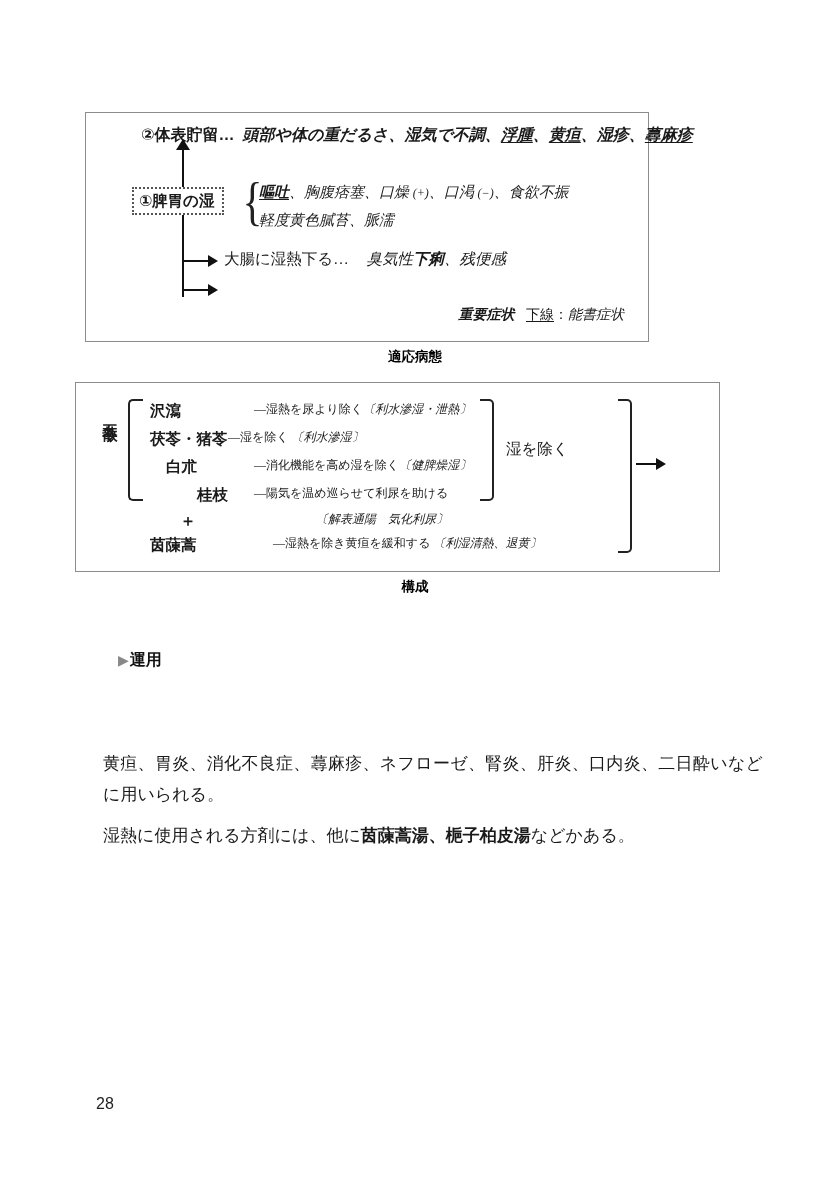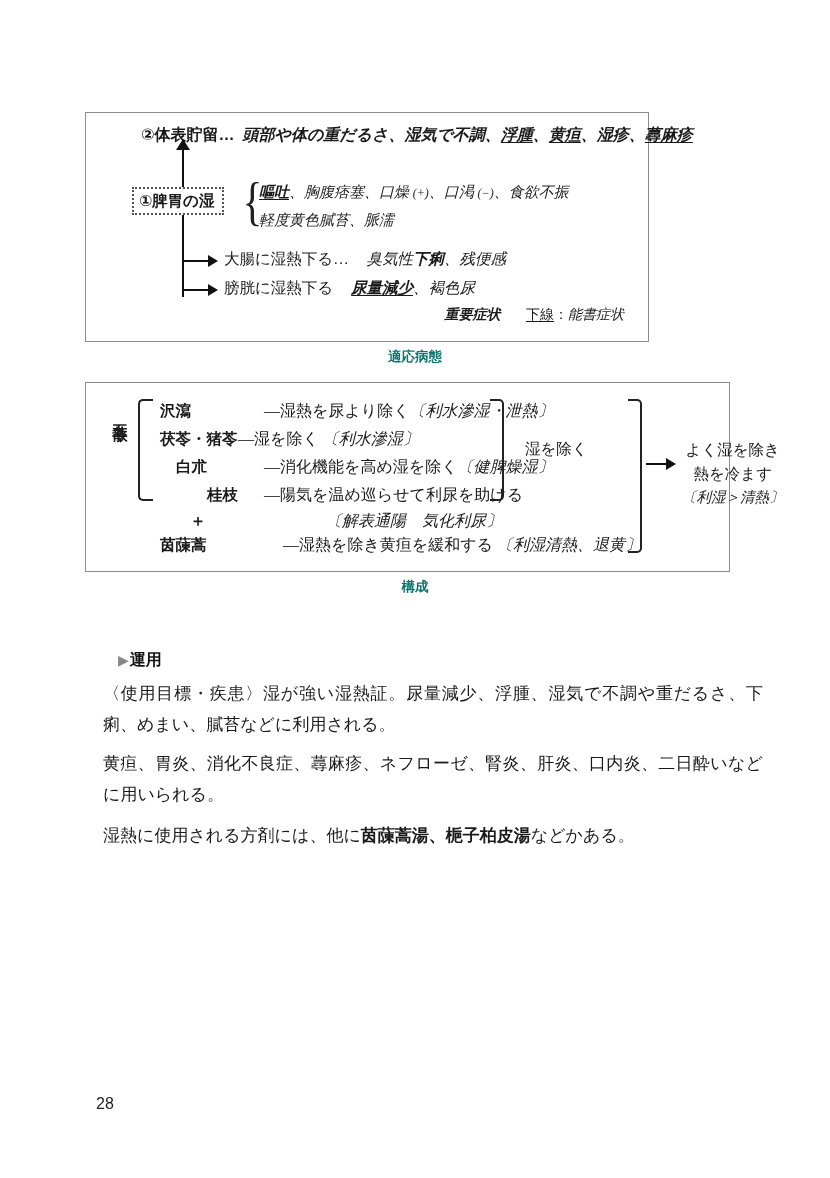--- a/index.html
+++ b/index.html
@@ -27,21 +27,21 @@
     background: #fff;
     box-sizing: border-box;
   }
   .caption {
     position: absolute;
     width: 100%;
     text-align: center;
     font-family: "Liberation Sans", "DejaVu Sans", sans-serif;
     font-weight: bold;
     font-size: 13.5px;
-    color: #0f766e;
+    color: #000000;
   }
 
   
   #box1 { left: 85px; top: 112px; width: 564px; height: 230px; }
 
   .line-top {
     position: absolute;
     left: 55px;
     top: 12px;
     white-space: nowrap;
@@ -142,21 +142,21 @@
 
   .legend {
     position: absolute;
     right: 24px;
     top: 193px;
     white-space: nowrap;
     font-size: 14px;
   }
 
   
-  #box2 { left: 85px; top: 382px; width: 645px; height: 190px; text-align: center; }
+  #box2 { left: 75px; top: 382px; width: 645px; height: 190px; }
 
   .vertlabel {
     position: absolute;
     left: 27px;
     top: 30px;
     writing-mode: vertical-rl;
     font-family: "Liberation Sans","DejaVu Sans",sans-serif;
     font-weight: bold;
     font-size: 15px;
     letter-spacing: 1px;
@@ -180,21 +180,21 @@
     position: absolute;
     left: 74px;
     font-family: "Liberation Sans","DejaVu Sans",sans-serif;
     font-weight: bold;
     font-size: 15.5px;
     white-space: nowrap;
   }
   .hdesc {
     position: absolute;
     left: 178px;
-    font-size: 16px;
+    font-size: 12px;
     white-space: nowrap;
   }
   .hdesc .paren { font-style: italic; }
 
   .h1 { top: 18px; }
   .h2 { top: 46px; }
   .h3 { top: 74px; margin-left: 16px; }
   .h4 { top: 102px; margin-left: 47px; }
   .hplus { top: 128px; left: 104px; font-size: 16px; }
   .h5 { top: 152px; }
@@ -229,21 +229,20 @@
     border-top: 2px solid #222;
     border-bottom: 2px solid #222;
     border-radius: 0 5px 5px 0;
   }
   .midlabel {
     position: absolute;
     left: 430px;
     top: 56px;
     font-size: 15.5px;
     white-space: nowrap;
-    margin-left: 9px;
   }
   .arrow-right2 {
     position: absolute;
     left: 560px;
     top: 80px;
     width: 22px;
     height: 2px;
     background: #111;
   }
   .arrow-right2-head {
@@ -330,28 +329,24 @@
 
     <div class="branch b1"></div>
     <div class="branch-head b1h"></div>
     <div class="row-lower rl1">
       <span>大腸に湿熱下る…</span>
       <span class="ital" style="margin-left:14px;">臭気性<span class="bolditalic">下痢</span>、残便感</span>
     </div>
 
     <div class="branch b2"></div>
     <div class="branch-head b2h"></div>
-    <div class="row-lower rl2">
-      <span>膀胱に湿熱下る</span>
-      <span class="ital" style="margin-left:14px;"><span class="bolditalic ul">尿量減少</span>、褐色尿</span>
-    </div>
 
     <div class="legend">
       <span class="bolditalic">重要症状</span>
-      <span class="ul" style="margin-left:22px;">下線</span><span>：</span><span class="ital">能書症状</span>
+      <span class="ul" style="margin-left:8px;">下線</span><span>：</span><span class="ital">能書症状</span>
     </div>
   </div>
   <div class="caption cap1">適応病態</div>
 
   <div class="figbox" id="box2">
 
     <div class="vertlabel">五苓散</div>
     <div class="lbracket"></div>
 
     <div class="herb h1">沢瀉</div>
@@ -372,33 +367,27 @@
     <div class="herb h5">茵蔯蒿</div>
     <div class="hdesc d6"><span>―湿熱を除き黄疸を緩和する</span> <span class="paren">〔利湿清熱、退黄〕</span></div>
 
     <div class="rbracket-a"></div>
     <div class="midlabel">湿を除く</div>
     <div class="rbracket-b"></div>
 
     <div class="arrow-right2"></div>
     <div class="arrow-right2-head"></div>
 
-    <div class="result">
-      <div>よく湿を除き</div>
-      <div>熱を冷ます</div>
-      <div class="it">〔利湿＞清熱〕</div>
-    </div>
   </div>
   <div class="caption cap2">構成</div>
 
   <div class="sect-head">
     <span class="tri">▶</span><span>運用</span>
   </div>
 
-  <div class="para p1 indent"><span>〈使用目標・疾患〉</span><span>湿が強い湿熱証。尿量減少、浮腫、湿気で不調や重だるさ、下痢、めまい、膩苔などに利用される。</span></div>
 
   <div class="para p2 indent">黄疸、胃炎、消化不良症、蕁麻疹、ネフローゼ、腎炎、肝炎、口内炎、二日酔いなどに用いられる。</div>
 
   <div class="para p3 indent"><span>湿熱に使用される方剤には、他に</span><span class="bold-jp">茵蔯蒿湯、梔子柏皮湯</span><span>などかある。</span></div>
 
   <div class="pagenum">28</div>
 
 </div>
 
 </body></html>

